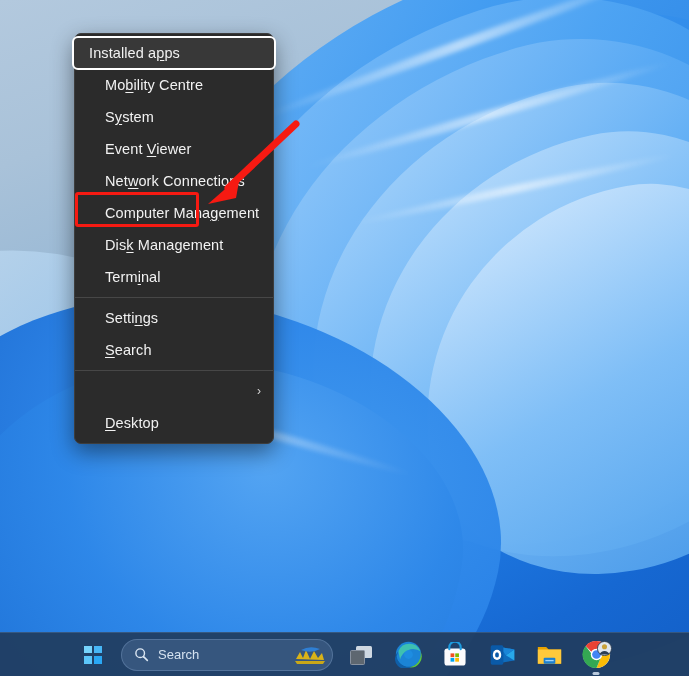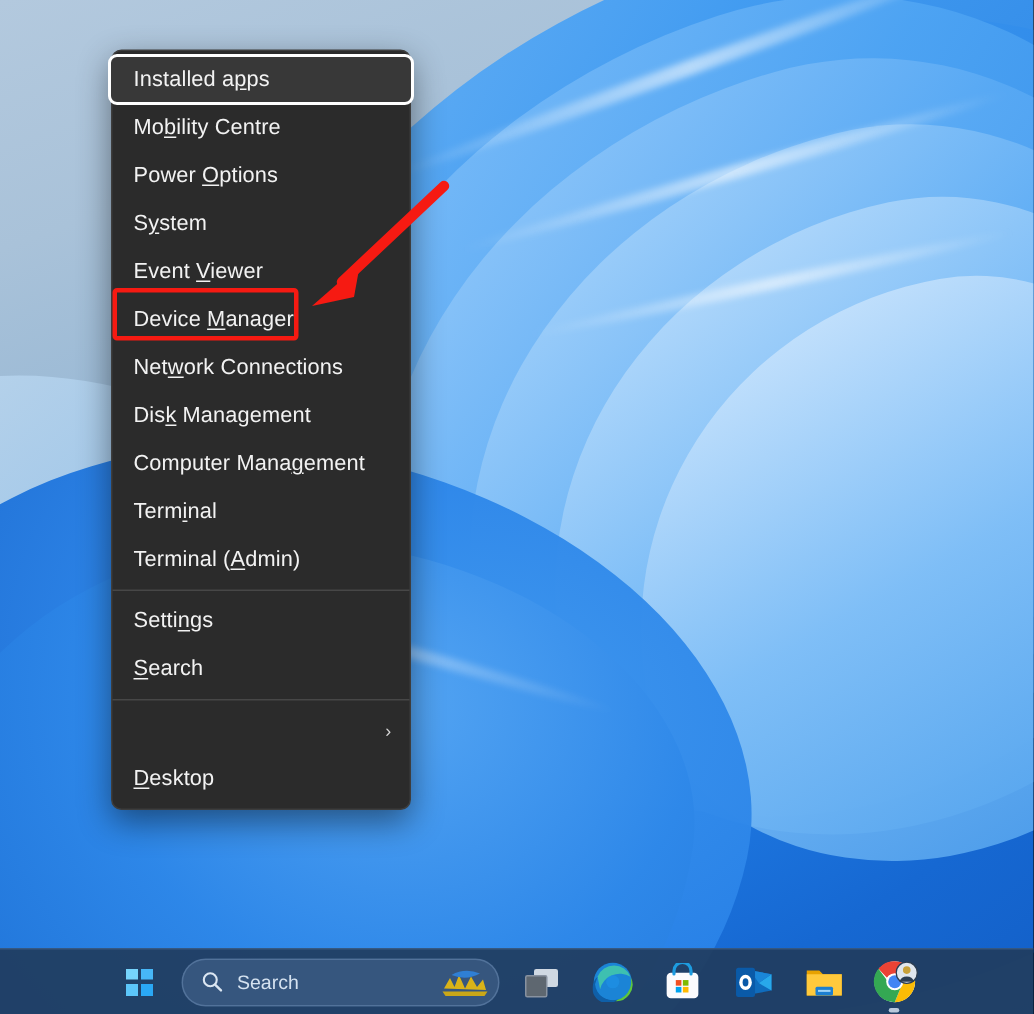--- a/index.html
+++ b/index.html
@@ -115,20 +115,21 @@
     position: relative;
     display: flex;
     align-items: center;
     height: 32px;
     padding: 0 10px 0 14px;
     color: #f2f2f2;
     font-size: 14.5px;
     letter-spacing: .1px;
     white-space: nowrap;
     box-sizing: border-box;
+    margin-left: 16px;
   }
   .menu-item .label u {
     text-decoration: underline;
     text-underline-offset: 2px;
   }
   .menu-item.selected {
     background: #383838;
     outline: 2px solid #ffffff;
     outline-offset: -1px;
     border-radius: 5px;
@@ -276,45 +277,36 @@
   </div>
 
   <div class="winx-menu" id="winx-menu">
       <div class="menu-item selected">
         <span class="label">Installed a<u>p</u>ps</span>
       </div>
       <div class="menu-item">
         <span class="label">Mo<u>b</u>ility Centre</span>
       </div>
       <div class="menu-item">
-        <span class="label">Power <u>O</u>ptions</span>
-      </div>
-      <div class="menu-item">
         <span class="label">S<u>y</u>stem</span>
       </div>
       <div class="menu-item">
         <span class="label">Event <u>V</u>iewer</span>
       </div>
       <div class="menu-item">
-        <span class="label">Device <u>M</u>anager</span>
-      </div>
-      <div class="menu-item">
         <span class="label">Net<u>w</u>ork Connections</span>
       </div>
       <div class="menu-item">
+        <span class="label">Computer Mana<u>g</u>ement</span>
+      </div>
+      <div class="menu-item">
         <span class="label">Dis<u>k</u> Management</span>
       </div>
       <div class="menu-item">
-        <span class="label">Computer Mana<u>g</u>ement</span>
-      </div>
-      <div class="menu-item">
         <span class="label">Term<u>i</u>nal</span>
-      </div>
-      <div class="menu-item">
-        <span class="label">Terminal (<u>A</u>dmin)</span>
       </div>
       <div class="menu-sep"></div>
       <div class="menu-item">
         <span class="label">Setti<u>n</u>gs</span>
       </div>
       <div class="menu-item">
         <span class="label"><u>S</u>earch</span>
       </div>
       <div class="menu-sep"></div>
       <div class="menu-item">

